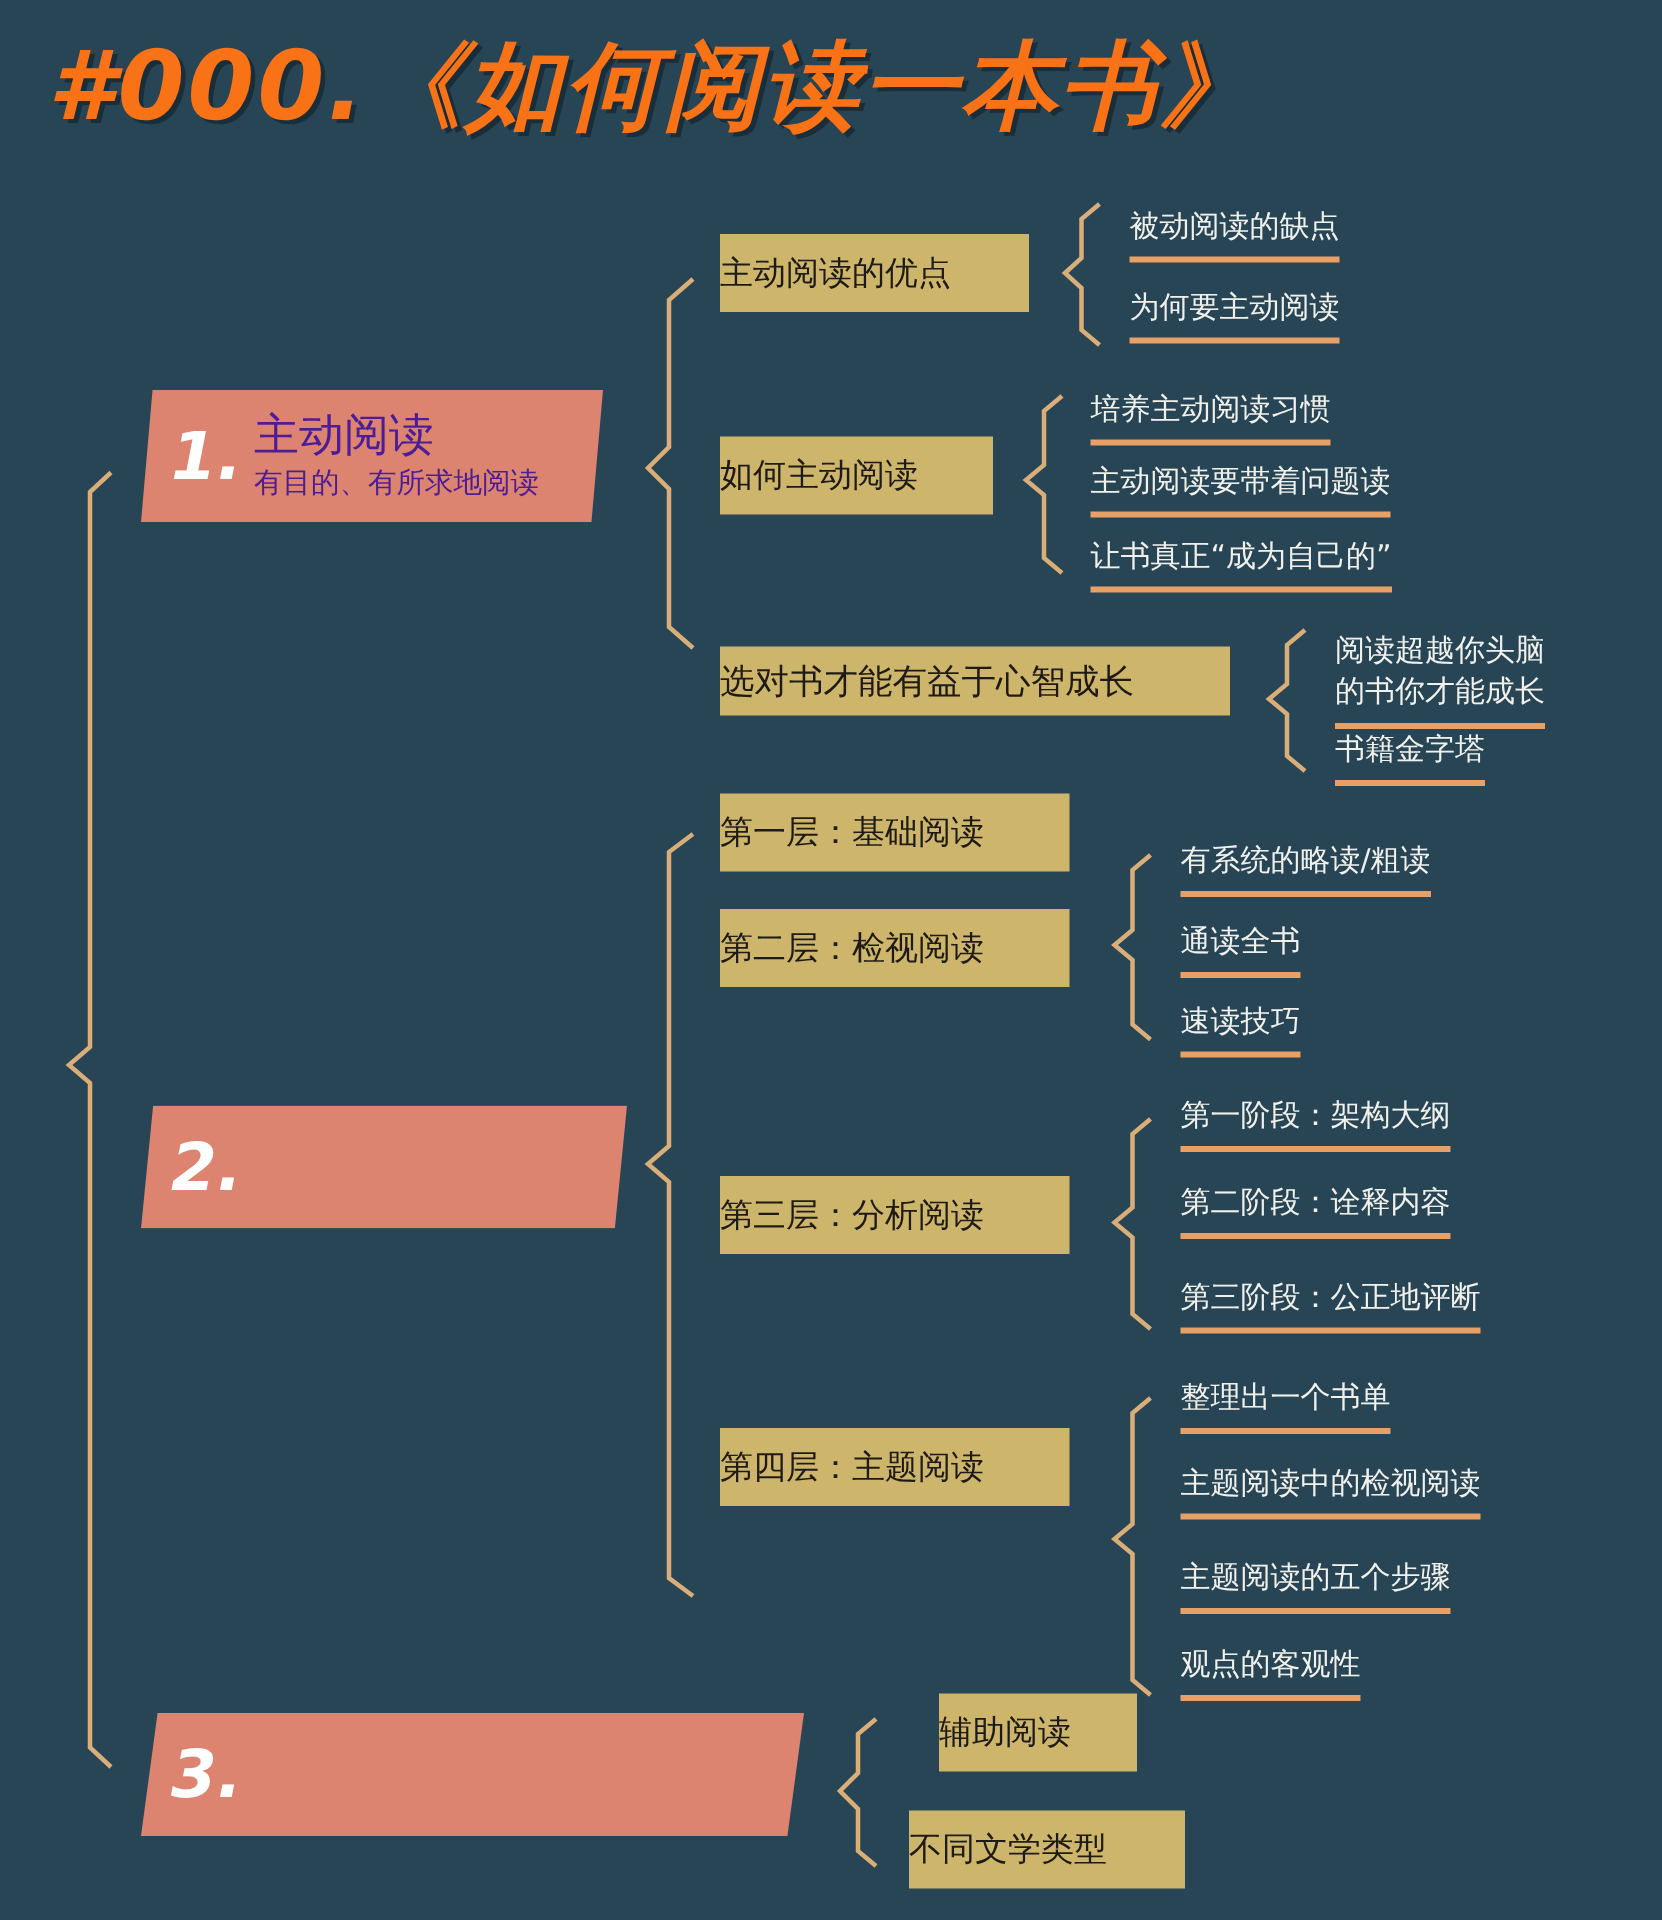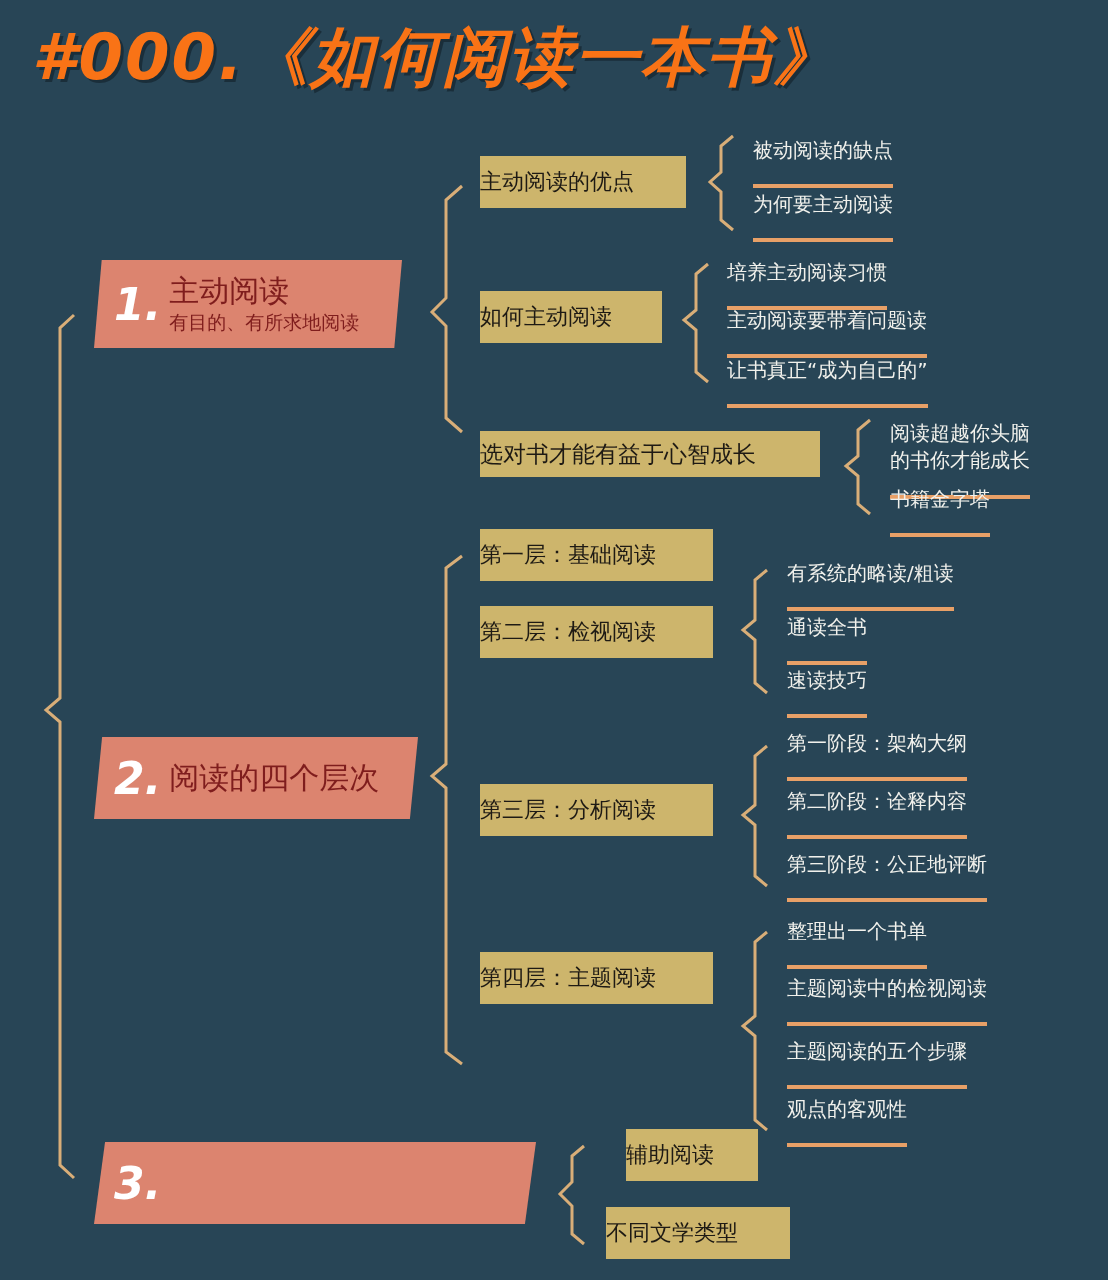--- a/index.html
+++ b/index.html
@@ -21,37 +21,37 @@
       position: absolute;
       background: #dc846f;
       clip-path: polygon(2.5% 0, 100% 0, 97.5% 100%, 0 100%);
       display: flex; align-items: center;
     }
     .main-num {
       color: #ffffff; font-weight: bold; font-style: italic;
       font-size: 44px; margin-left: 20px; margin-right: 8px;
       font-family: "DejaVu Sans", sans-serif;
     }
-    .main-text { color: #7f1d1d; }
+    .main-text { color: #4c1d95; }
     .main-title { font-size: 30px; line-height: 34px; }
     .main-sub { font-size: 19px; line-height: 24px; margin-top: 2px; }
     .sub-node {
       position: absolute;
       background: #cdb56c;
       color: #1e1a14;
       font-size: 22px;
       display: flex; align-items: center; padding-left: 0;
       box-sizing: border-box; white-space: nowrap;
     }
     .leaf {
       position: absolute;
       color: #f1f1ec;
       font-size: 20px; line-height: 26px;
       border-bottom: 4px solid #e8a067;
-      padding-bottom: 21px;
+      padding-bottom: 8px;
       white-space: nowrap;
     }
   </style>
 </head>
 <body>
 
 <div class="title">#000.《如何阅读一本书》</div>
 
 <svg class="lines" width="1108" height="1280">
   <g fill="none" stroke="#d9ae78" stroke-width="3" stroke-linejoin="miter">
@@ -95,23 +95,20 @@
 <div class="leaf" style="left:727px; top:307px;">主动阅读要带着问题读</div>
 <div class="leaf" style="left:727px; top:357px;">让书真正“成为自己的”</div>
 
 <div class="sub-node" style="left:480px; top:431px; width:340px; height:46px; font-size:23px;">选对书才能有益于心智成长</div>
 <div class="leaf" style="left:890px; top:420px; white-space:pre-line; line-height:27px;">阅读超越你头脑
 的书你才能成长</div>
 <div class="leaf" style="left:890px; top:486px;">书籍金字塔</div>
 
 <div class="main-node" style="left:94px; top:737px; width:324px; height:82px;">
   <span class="main-num">2.</span>
-  <div class="main-text">
-    <div class="main-title">阅读的四个层次</div>
-  </div>
 </div>
 
 <div class="sub-node" style="left:480px; top:529px; width:233px; height:52px;">第一层：基础阅读</div>
 
 <div class="sub-node" style="left:480px; top:606px; width:233px; height:52px;">第二层：检视阅读</div>
 <div class="leaf" style="left:787px; top:560px;">有系统的略读/粗读</div>
 <div class="leaf" style="left:787px; top:614px;">通读全书</div>
 <div class="leaf" style="left:787px; top:667px;">速读技巧</div>
 
 <div class="sub-node" style="left:480px; top:784px; width:233px; height:52px;">第三层：分析阅读</div>

